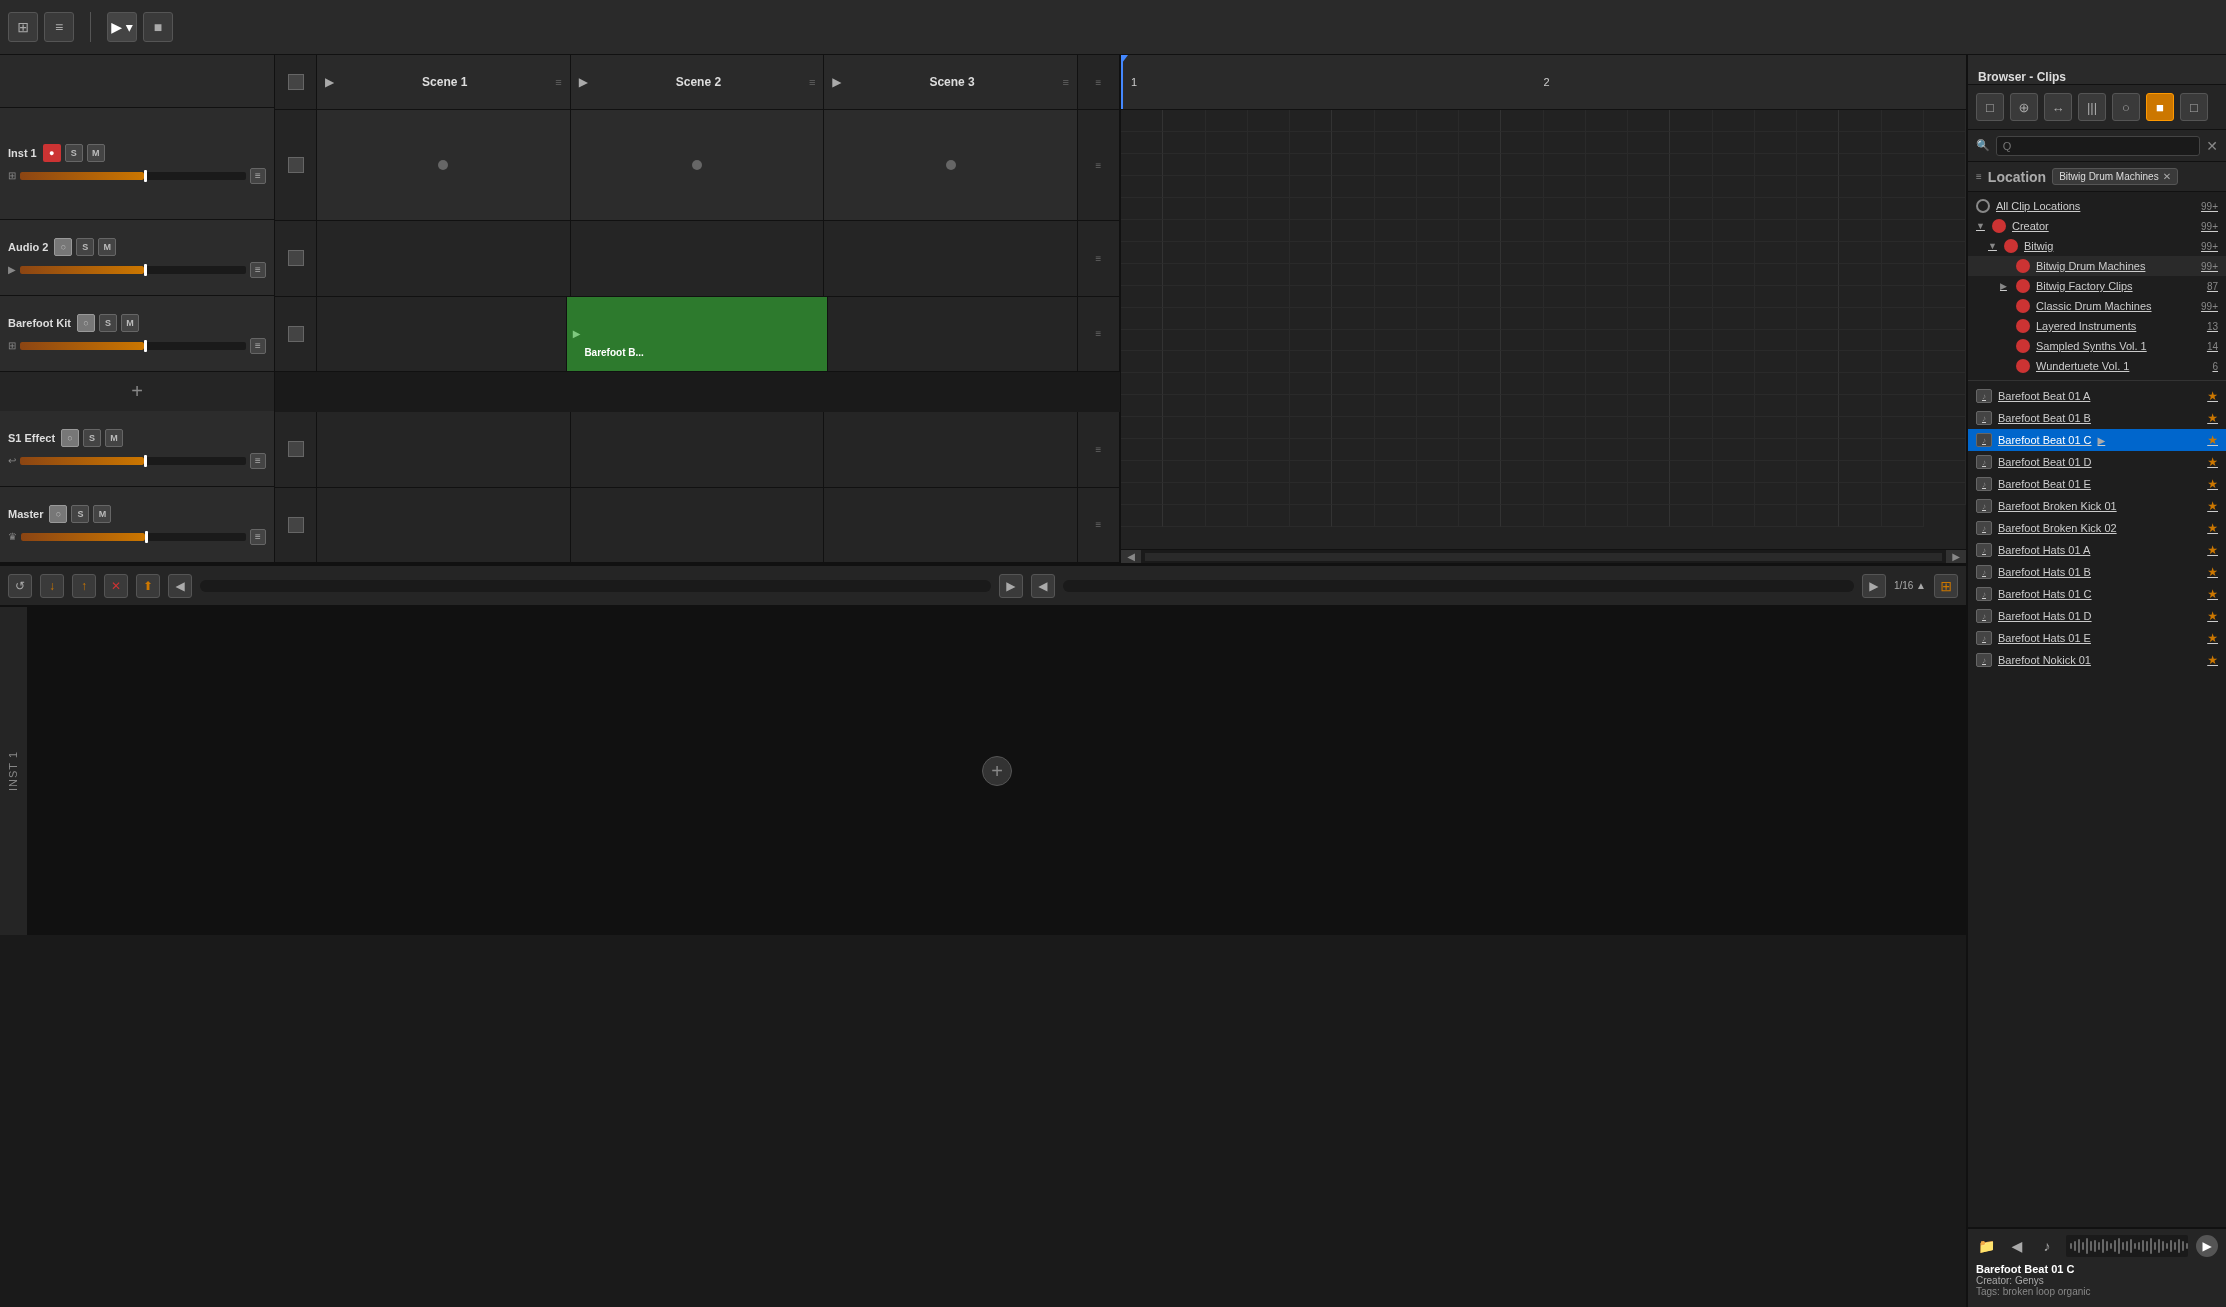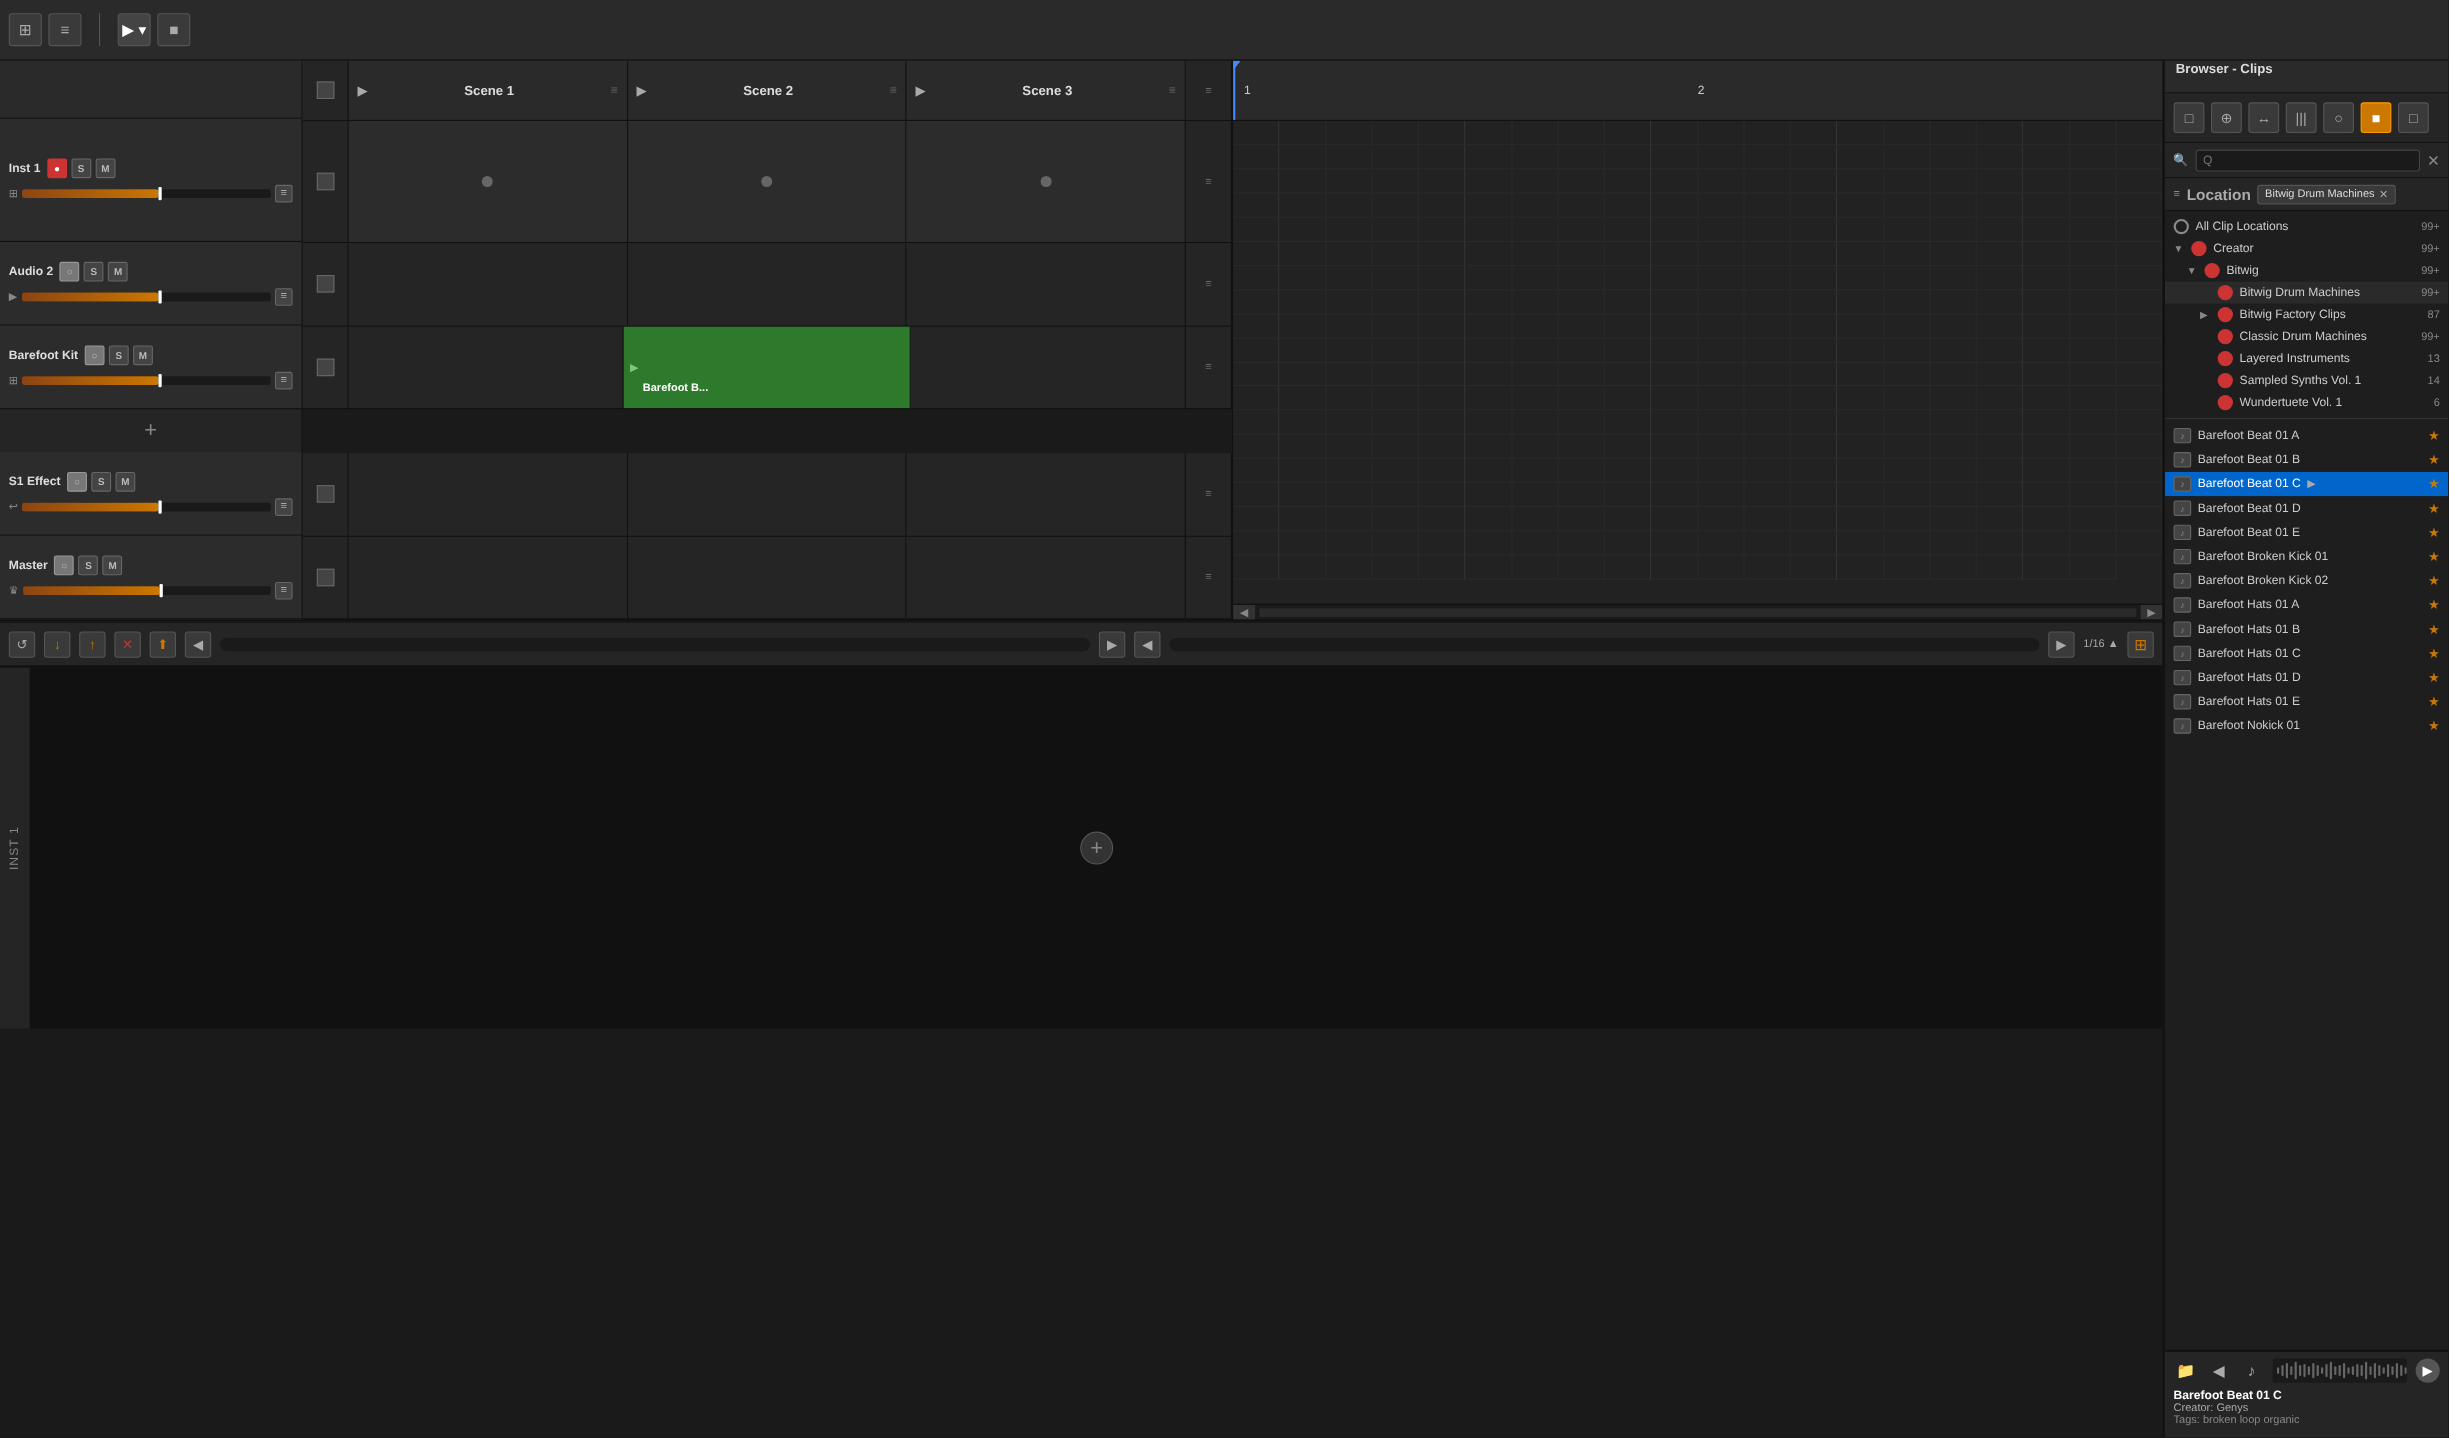--- a/index.html
+++ b/index.html
@@ -426,21 +426,21 @@
       border-left: 2px solid #111;
       display: flex;
       flex-direction: column;
       flex-shrink: 0;
     }
 
     .browser-title {
       height: 30px;
       background: #2a2a2a;
       display: flex;
-      align-items: flex-start;
+      align-items: flex-end;
       padding: 0 10px;
       font-size: 12px;
       font-weight: bold;
       color: #ddd;
       border-bottom: 1px solid #111;
     }
 
     .browser-icons {
       height: 45px;
       background: #252525;
@@ -512,20 +512,21 @@
       display: flex;
       align-items: center;
       gap: 4px;
     }
     .location-x { color: #aaa; cursor: pointer; }
 
     .browser-tree {
       flex: 1;
       overflow-y: auto;
       padding: 4px 0;
+      text-decoration: underline;
     }
     .tree-item {
       display: flex;
       align-items: center;
       padding: 3px 8px;
       gap: 6px;
       cursor: pointer;
       font-size: 11px;
       color: #ccc;
     }

